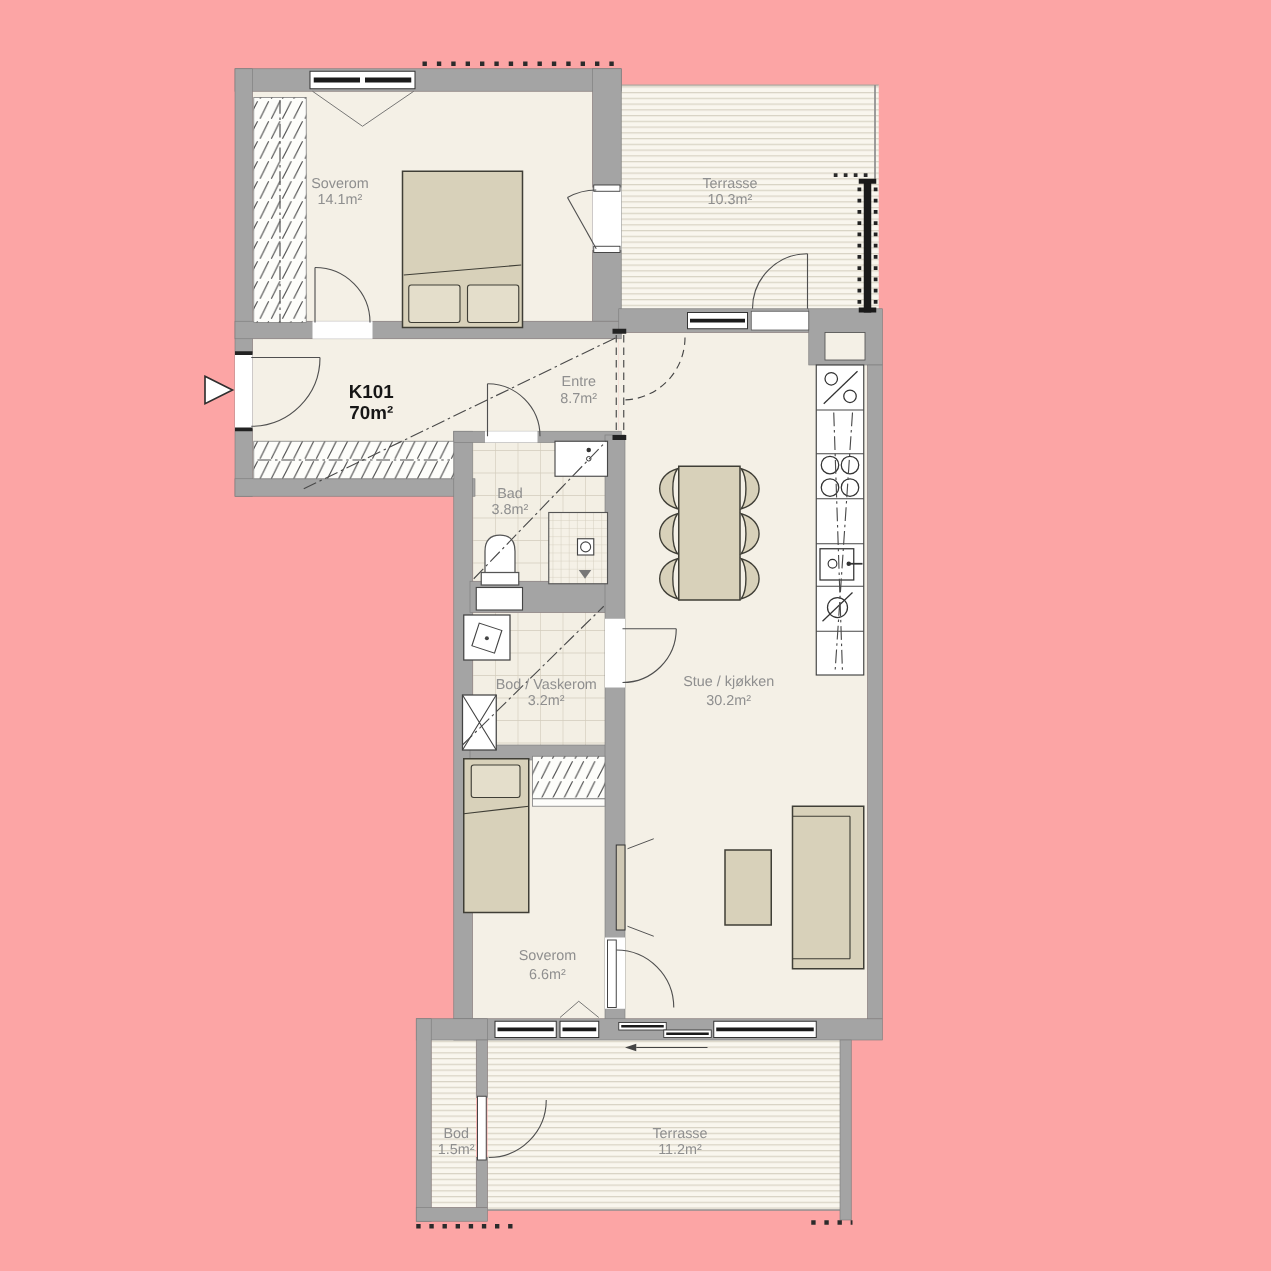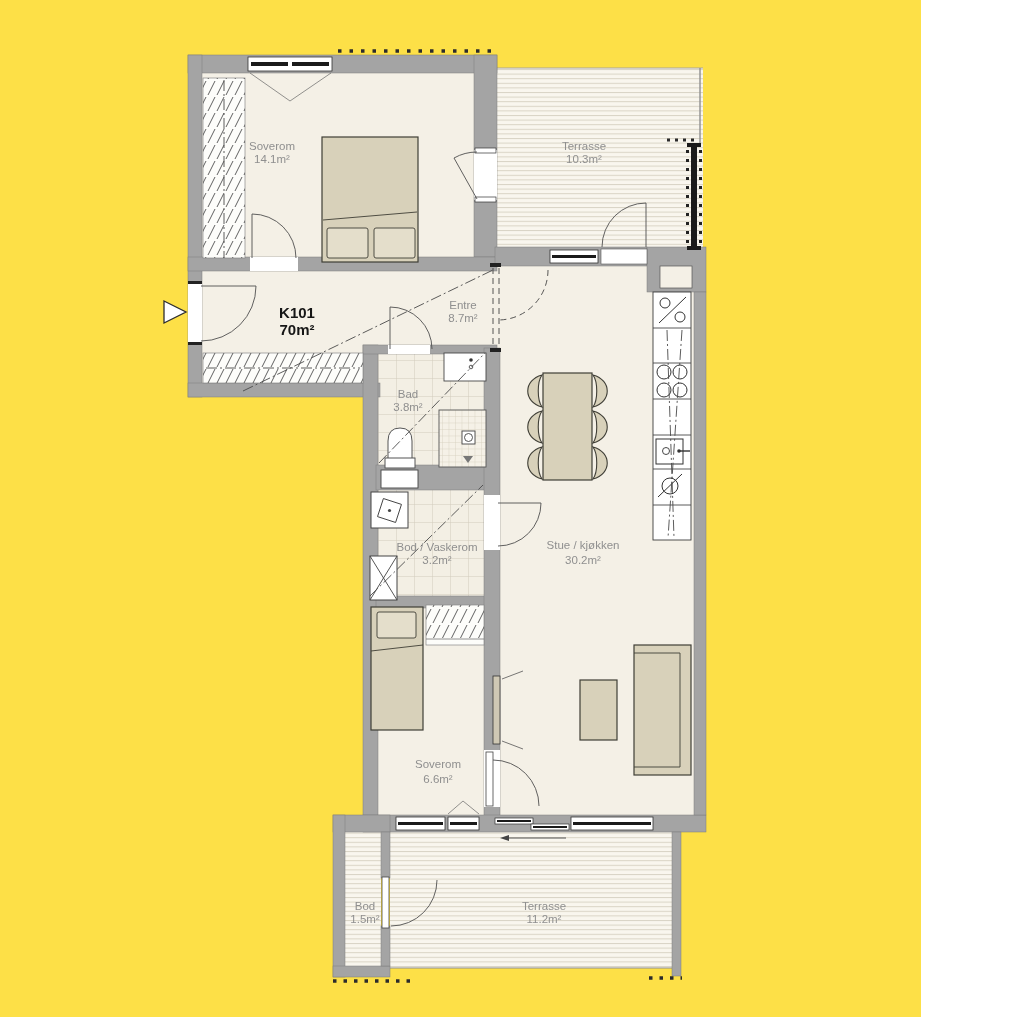--- a/index.html
+++ b/index.html
@@ -1,16 +1,16 @@
 <!DOCTYPE html>
 <html><head>
 <meta charset="utf-8">
 <style>
   html,body{margin:0;padding:0;background:#ffffff;}
-  #stage{position:relative;width:921px;height:1017px;background:#fde047;overflow:hidden;
+  #stage{position:relative;width:1017px;height:1017px;background:#fca5a5;overflow:hidden;
          font-family:"Liberation Sans",sans-serif;}
   svg{position:absolute;left:0;top:0;}
   .room-label{font-family:"Liberation Sans",sans-serif;font-size:11.5px;fill:#8f8f8f;text-anchor:middle;}
   .unit-label{font-family:"Liberation Sans",sans-serif;font-size:15px;font-weight:bold;fill:#161616;text-anchor:middle;}
   .wall{fill:#a4a4a4;stroke:#7d7d7d;stroke-width:0.5;}
   .opening{fill:#ffffff;}
   .furn{fill:#d8d1ba;stroke:#3f3e36;stroke-width:1.2;}
   .pillow{fill:#e4decb;stroke:#3f3e36;stroke-width:0.9;}
   .fixture{fill:#ffffff;stroke:#474747;stroke-width:0.9;}
   .thinln{stroke:#474747;stroke-width:0.9;fill:none;}

